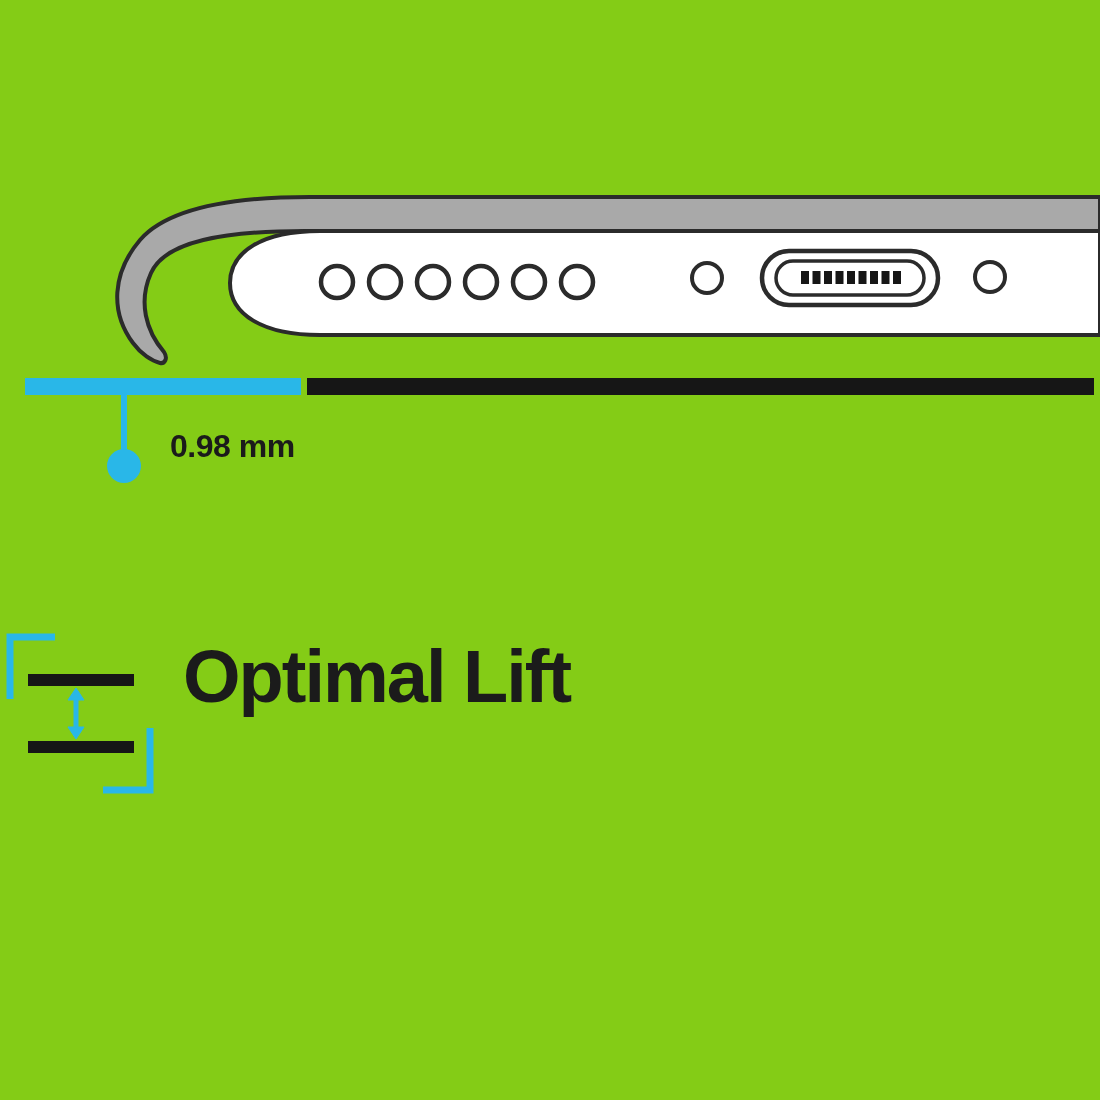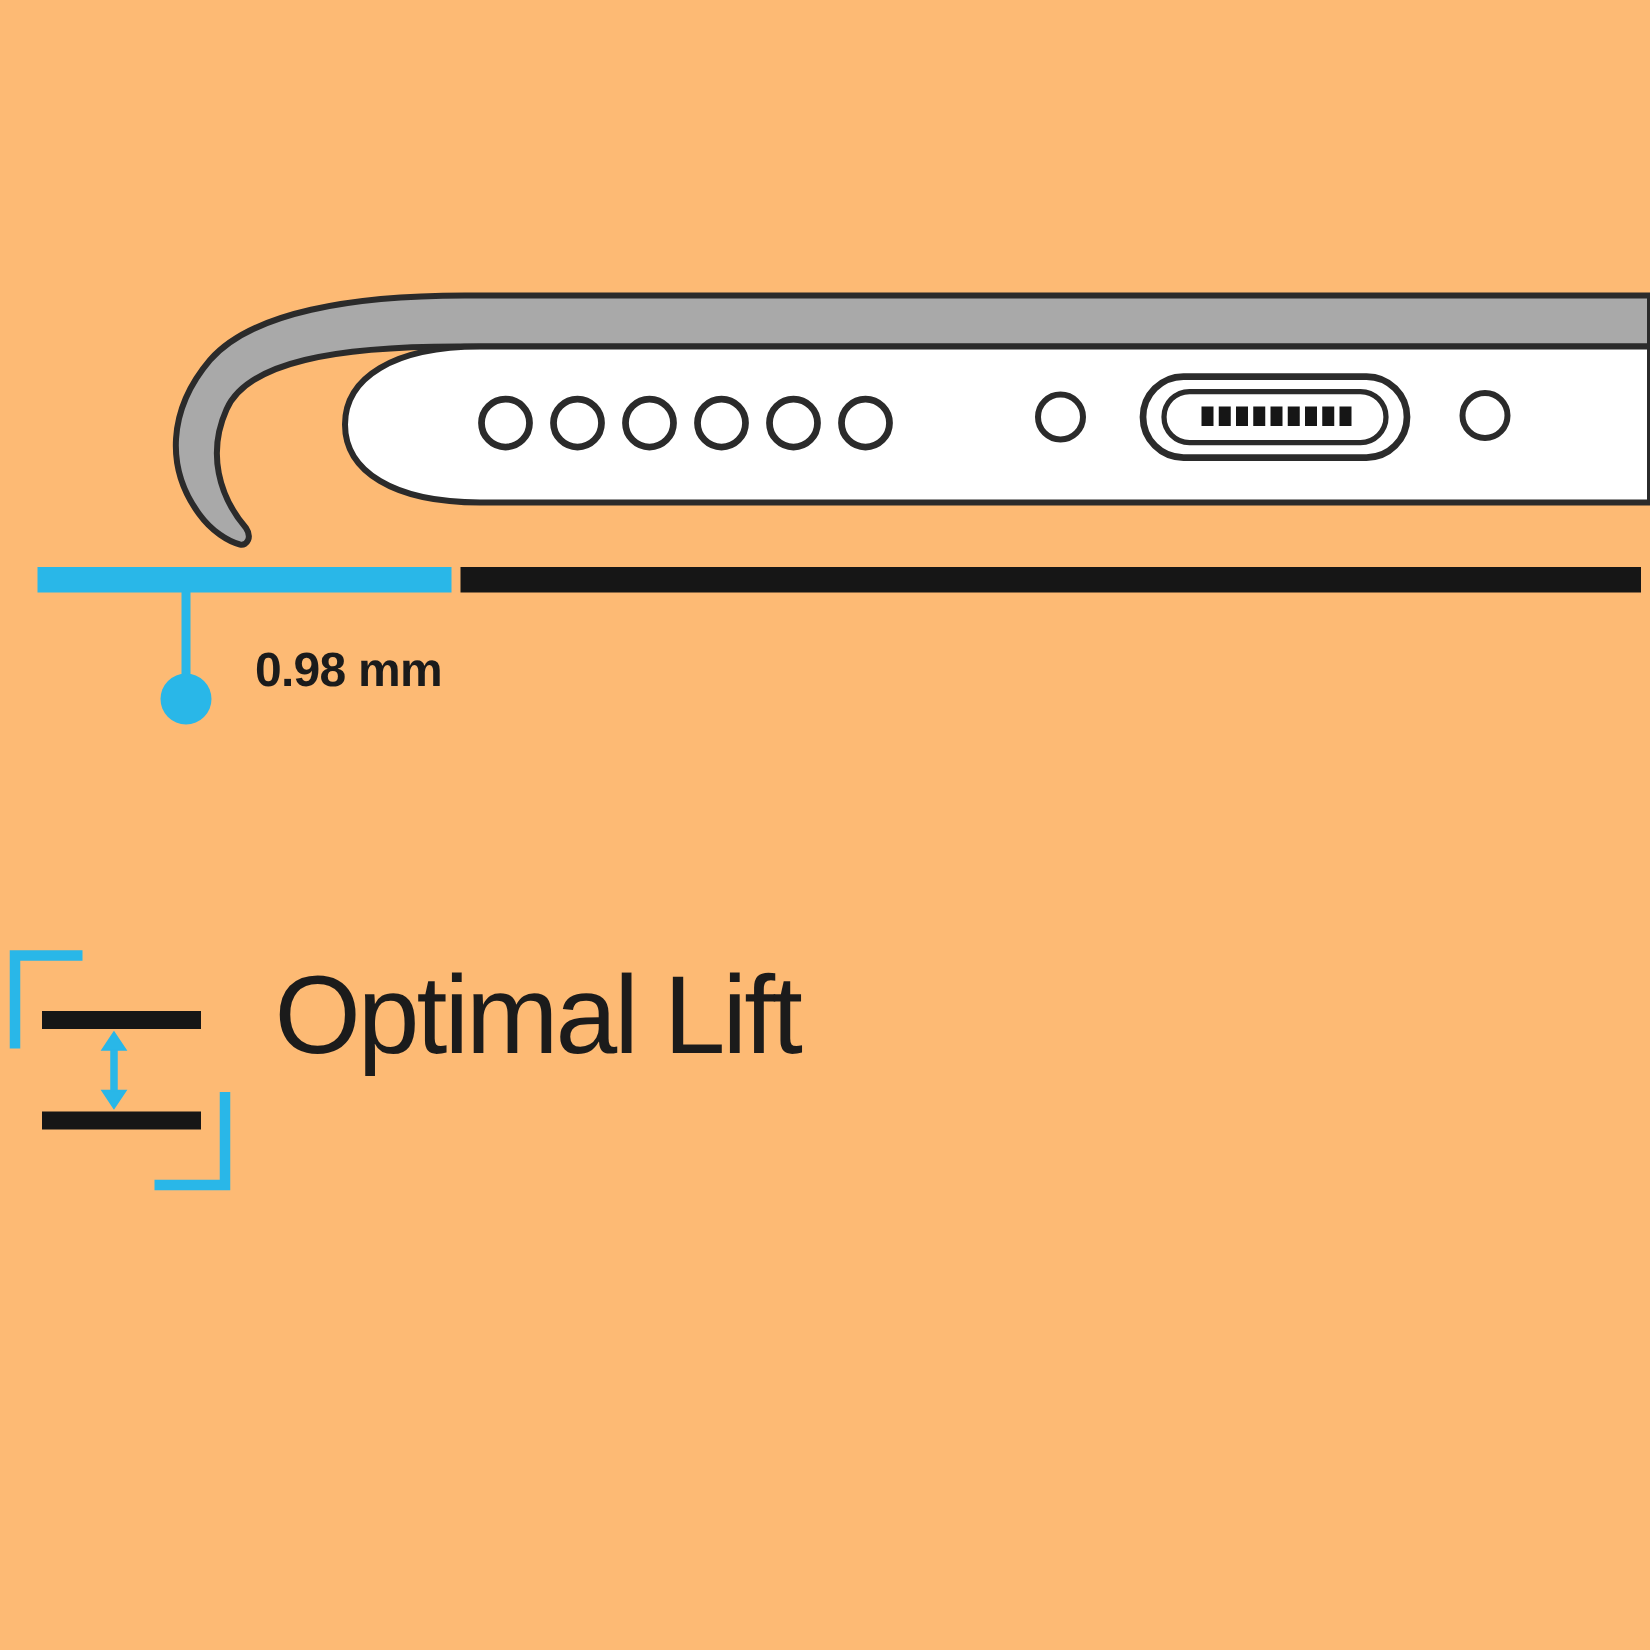--- a/index.html
+++ b/index.html
@@ -5,21 +5,21 @@
   html, body {
     margin: 0;
     padding: 0;
     background: #ffffff;
     font-family: "Liberation Sans", sans-serif;
   }
   .stage {
     position: relative;
     width: 1100px;
     height: 1100px;
-    background: #fdba74;
+    background: #84cc16;
     overflow: hidden;
   }
   .art {
     position: absolute;
     top: 0;
     left: 0;
   }
   .measure-label {
     position: absolute;
     left: 170px;
@@ -28,21 +28,21 @@
     font-weight: bold;
     letter-spacing: -0.5px;
     color: #1b1b1b;
     white-space: nowrap;
   }
   .feature-title {
     position: absolute;
     left: 183px;
     top: 640px;
     font-size: 74px;
-    font-weight: normal;
+    font-weight: bold;
     letter-spacing: -2px;
     color: #1b1b1b;
     white-space: nowrap;
     line-height: 1;
   }
   .feature-subtitle {
     position: absolute;
     left: 186px;
     top: 733px;
     font-size: 43px;

